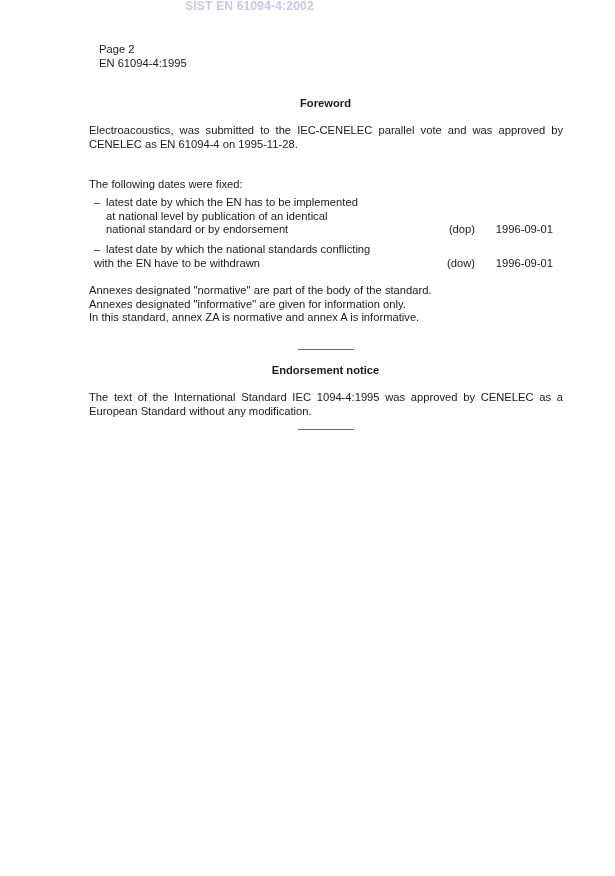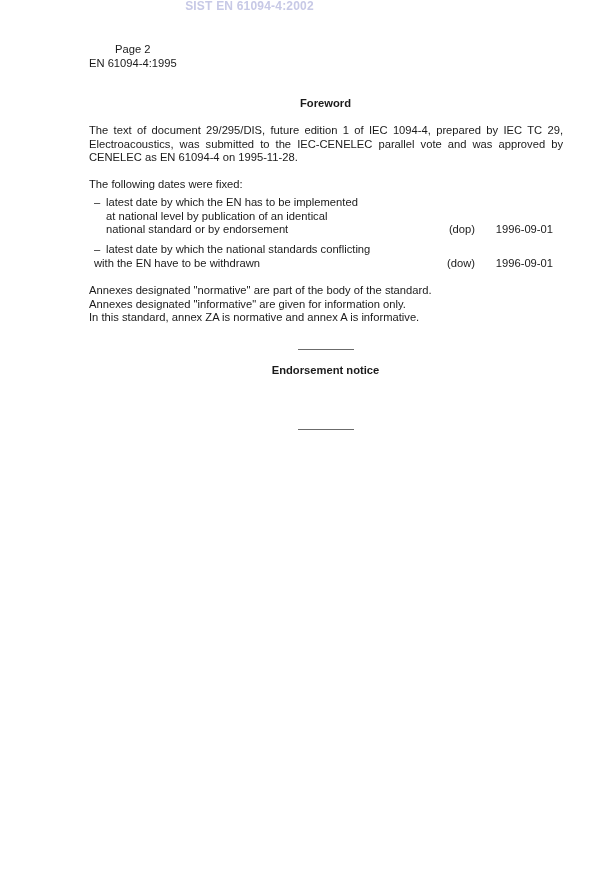--- a/index.html
+++ b/index.html
@@ -23,23 +23,22 @@
       left: 0;
       width: 499px;
       text-align: center;
       font-weight: bold;
       font-size: 12px;
       color: #c7c9e6;
       letter-spacing: 0.2px;
     }
     .page-header {
       position: absolute;
-      left: 89px;
+      left: 99px;
       top: 43px;
-      text-align: center;
     }
     .page-header div { height: 14px; }
     .section-title {
       position: absolute;
       left: 89px;
       width: 473px;
       text-align: center;
       font-weight: bold;
     }
     .para {
@@ -86,21 +85,20 @@
 <div class="watermark">SIST EN 61094-4:2002</div>
 
 <div class="page-header">
   <div>Page 2</div>
   <div>EN 61094-4:1995</div>
 </div>
 
 <div class="section-title" style="top:97px;">Foreword</div>
 
 <div class="para" style="top:124px;">
-  <span class="justify-line">The text of document 29/295/DIS, future edition 1 of IEC 1094-4, prepared by IEC TC 29,</span>
   <span class="justify-line">Electroacoustics, was submitted to the IEC-CENELEC parallel vote and was approved by</span>
   <span class="plain-line">CENELEC as EN 61094-4 on 1995-11-28.</span>
 </div>
 
 <div class="para left" style="top:178px;">The following dates were fixed:</div>
 
 <div class="date-item" style="top:196px;">
   <div class="row">
     <span class="dash">–</span>
     <span class="txt">latest date by which the EN has to be implemented</span>
@@ -134,15 +132,17 @@
   <span class="plain-line">Annexes designated "normative" are part of the body of the standard.</span>
   <span class="plain-line">Annexes designated "informative" are given for information only.</span>
   <span class="plain-line">In this standard, annex ZA is normative and annex A is informative.</span>
 </div>
 
 <div class="rule" style="top:349px;"></div>
 
 <div class="section-title" style="top:364px;">Endorsement notice</div>
 
 <div class="para" style="top:391px;">
+  <span class="justify-line">The text of the International Standard IEC 1094-4:1995 was approved by CENELEC as a</span>
+  <span class="plain-line">European Standard without any modification.</span>
 </div>
 
 <div class="rule" style="top:429px;"></div>
 
 </body></html>

